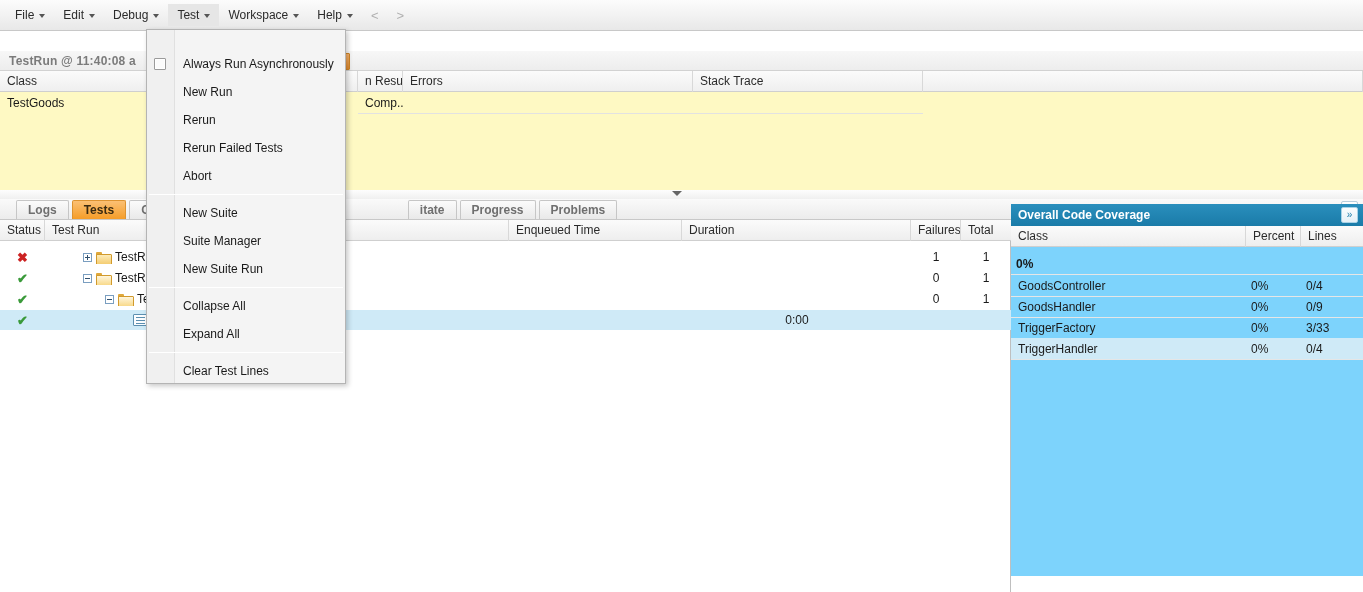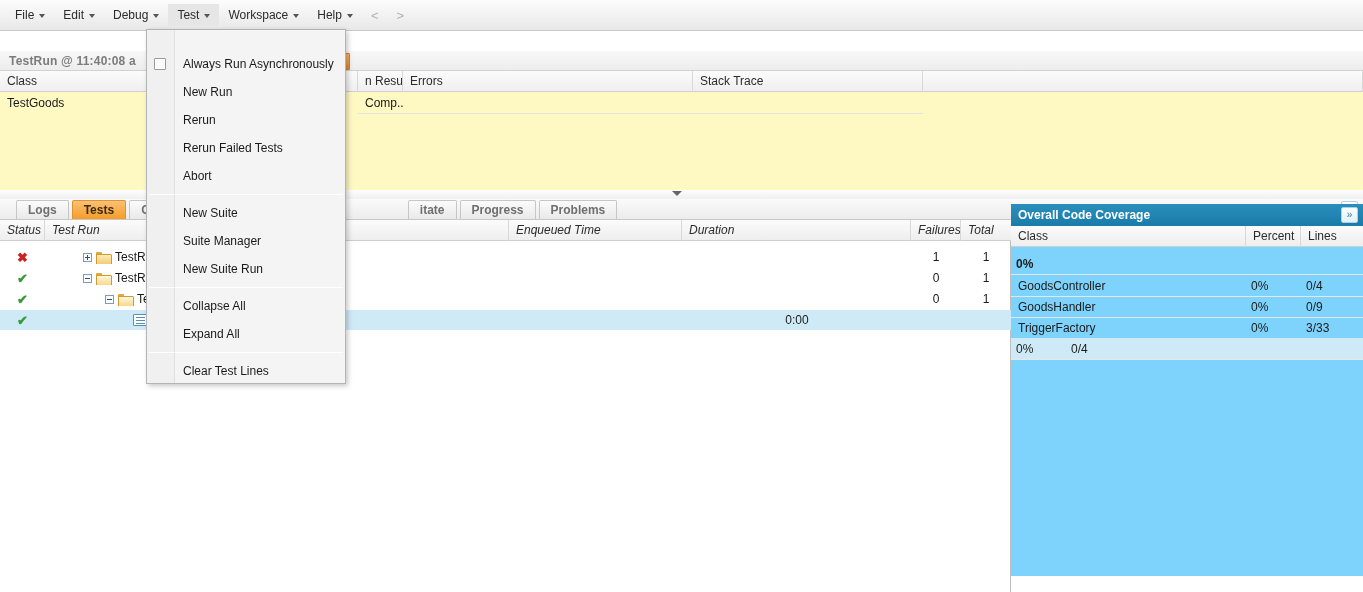--- a/index.html
+++ b/index.html
@@ -114,21 +114,21 @@
   }
 
   
   .testsarea {
     position: absolute; left: 0; top: 220px; width: 1011px; height: 372px;
     background: #ffffff; border-right: 1px solid #bfbfbf;
   }
   .thead {
     position: absolute; left: 0; top: 0; width: 1011px; height: 21px;
     background: linear-gradient(to bottom, #fbfbfb, #eeeeee);
-    border-bottom: 1px solid #cfcfcf; display: flex; font-style: italic;
+    border-bottom: 1px solid #cfcfcf; display: flex;
   }
   .thead .hc {
     height: 21px; line-height: 20px; padding-left: 7px;
     border-right: 1px solid #d8d8d8; font-size: 12px; color: #2b2b2b;
     overflow: hidden; white-space: nowrap;
   }
   .trow {
     position: absolute; left: 0; width: 1011px; height: 20px;
     display: flex; align-items: center; font-size: 12px;
   }
@@ -413,20 +413,21 @@
     <div class="covsep" style="top:113px"></div>
 
     <div class="covrow" style="top:113px">
       <div class="covname">TriggerFactory</div>
       <div class="covpct">0%</div>
       <div class="covlines">3/33</div>
     </div>
     <div class="covsep" style="top:134px"></div>
 
     <div class="covrow sel" style="top:134px">
+      <div class="covname">TriggerHandler</div>
       <div class="covpct">0%</div>
       <div class="covlines">0/4</div>
     </div>
     <div class="covsep" style="top:155px"></div>
   </div>
 
   <div class="menu">
     <div class="menu-gutter"></div>
     <div class="menu-list">
 

